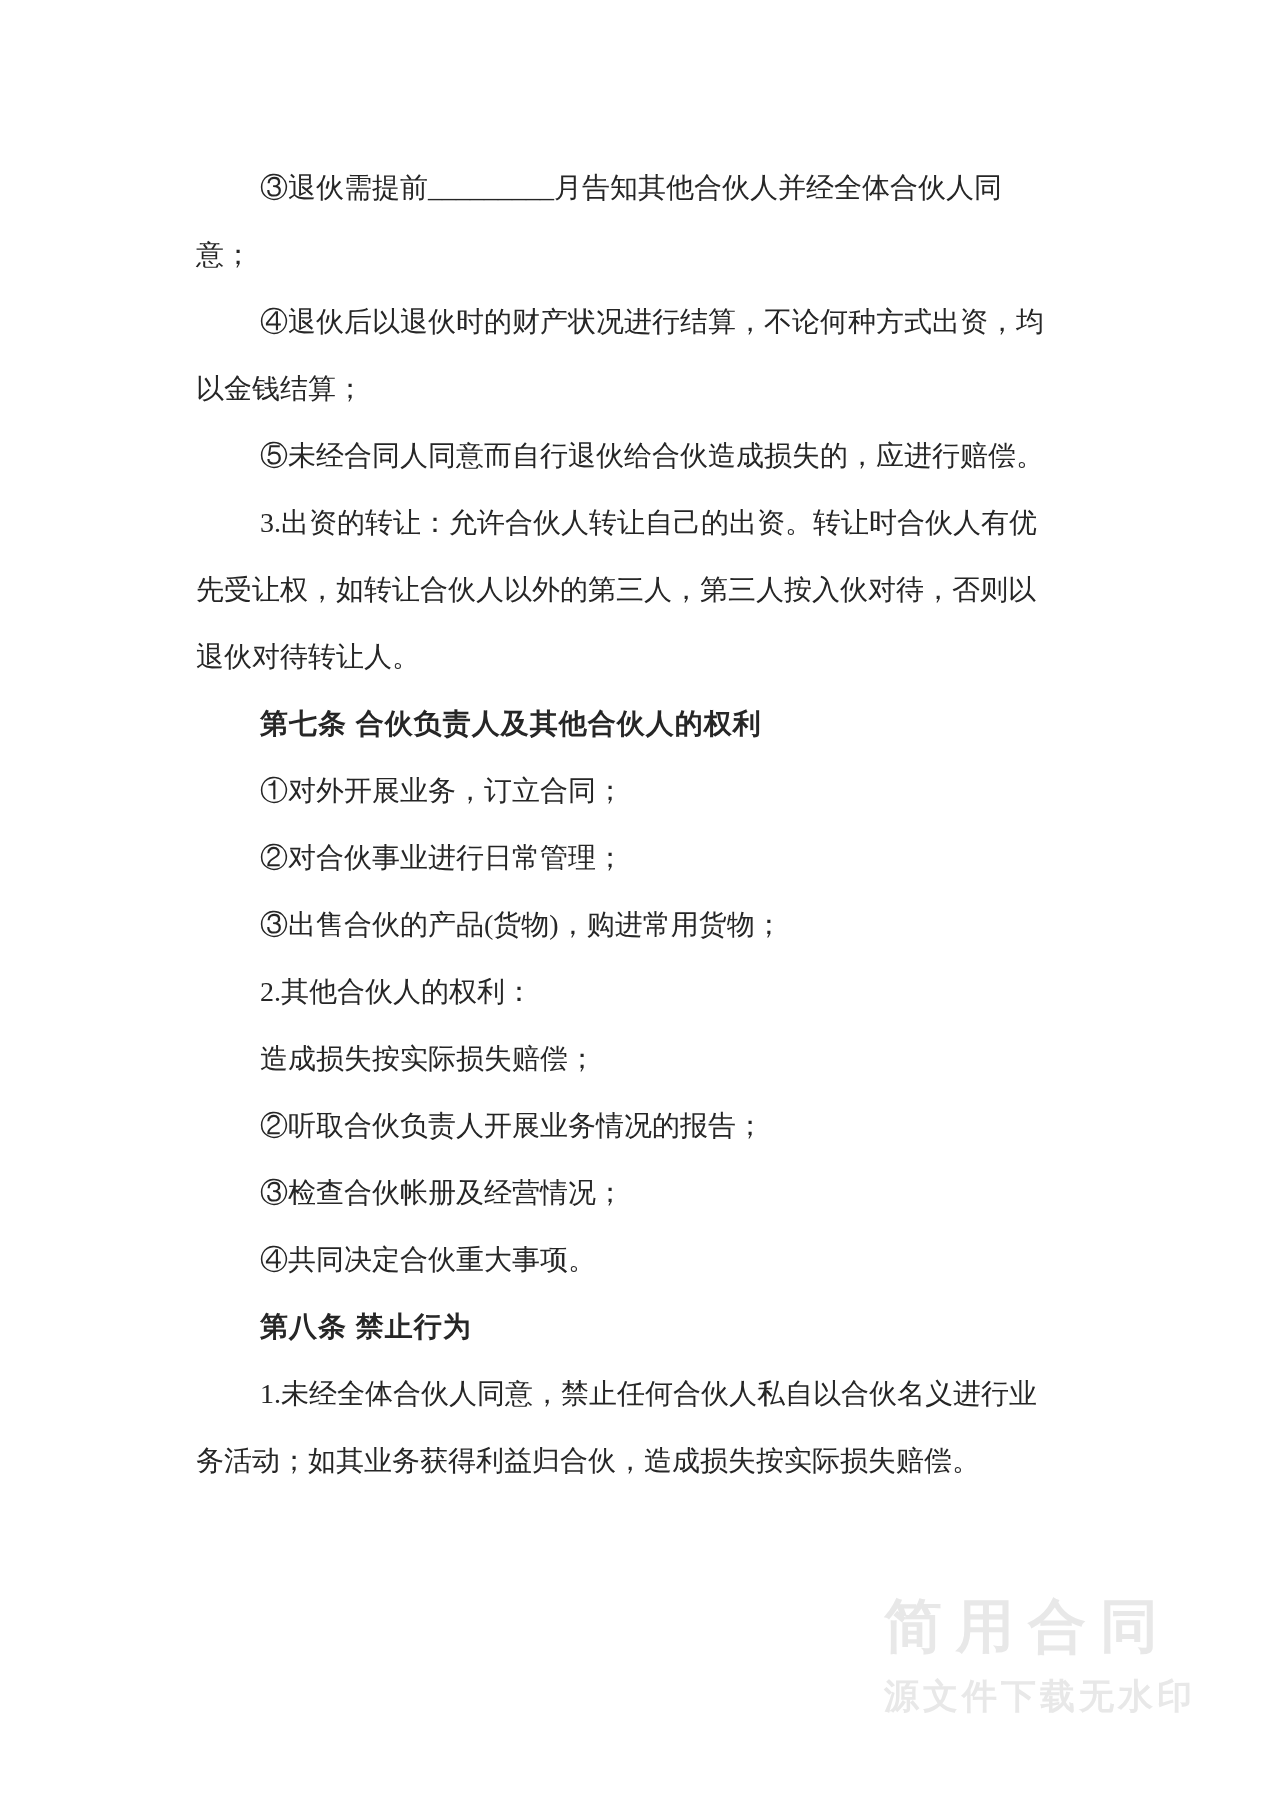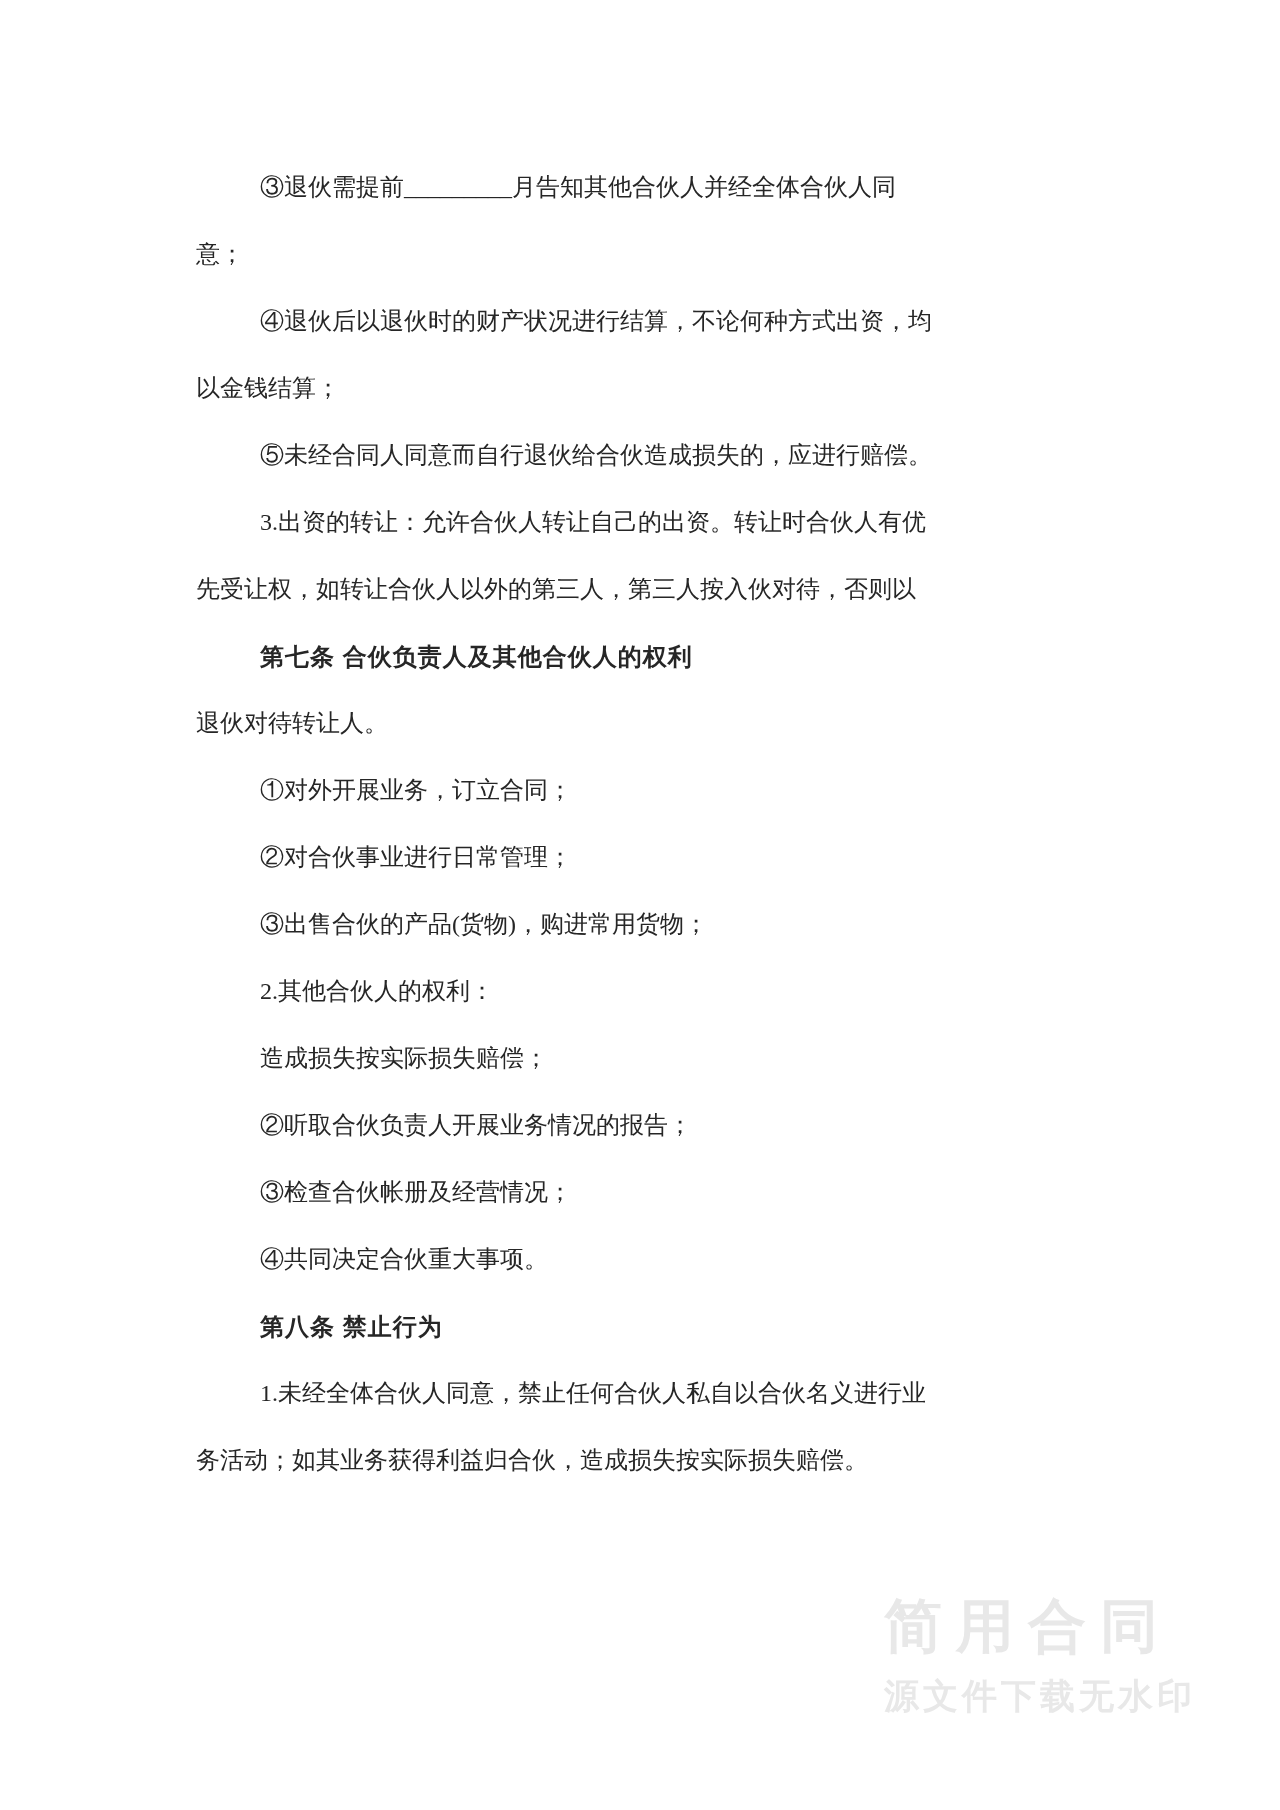--- a/index.html
+++ b/index.html
@@ -16,21 +16,21 @@
     font-family: "Liberation Serif", "DejaVu Serif", serif;
   }
   .doc-body {
     position: absolute;
     top: 0;
     left: 0;
     width: 1280px;
     box-sizing: border-box;
     padding: 154px 150px 0 196px;
     color: #262626;
-    font-size: 24px;
+    font-size: 28px;
     line-height: 67px;
   }
   .line {
     height: 67px;
     white-space: nowrap;
     font-weight: normal;
   }
   .line.indent {
     text-indent: 64px;
   }
@@ -67,22 +67,22 @@
 
 <div class="page">
   <div class="doc-body">
       <div class="line indent">③退伙需提前_________月告知其他合伙人并经全体合伙人同</div>
       <div class="line">意；</div>
       <div class="line indent">④退伙后以退伙时的财产状况进行结算，不论何种方式出资，均</div>
       <div class="line">以金钱结算；</div>
       <div class="line indent">⑤未经合同人同意而自行退伙给合伙造成损失的，应进行赔偿。</div>
       <div class="line indent">3.出资的转让：允许合伙人转让自己的出资。转让时合伙人有优</div>
       <div class="line">先受让权，如转让合伙人以外的第三人，第三人按入伙对待，否则以</div>
+      <div class="line">退伙对待转让人。</div>
       <div class="line indent heading">第七条 合伙负责人及其他合伙人的权利</div>
-      <div class="line">退伙对待转让人。</div>
       <div class="line indent">①对外开展业务，订立合同；</div>
       <div class="line indent">②对合伙事业进行日常管理；</div>
       <div class="line indent">③出售合伙的产品(货物)，购进常用货物；</div>
       <div class="line indent">2.其他合伙人的权利：</div>
       <div class="line indent">造成损失按实际损失赔偿；</div>
       <div class="line indent">②听取合伙负责人开展业务情况的报告；</div>
       <div class="line indent">③检查合伙帐册及经营情况；</div>
       <div class="line indent">④共同决定合伙重大事项。</div>
       <div class="line indent heading">第八条 禁止行为</div>
       <div class="line indent">1.未经全体合伙人同意，禁止任何合伙人私自以合伙名义进行业</div>

